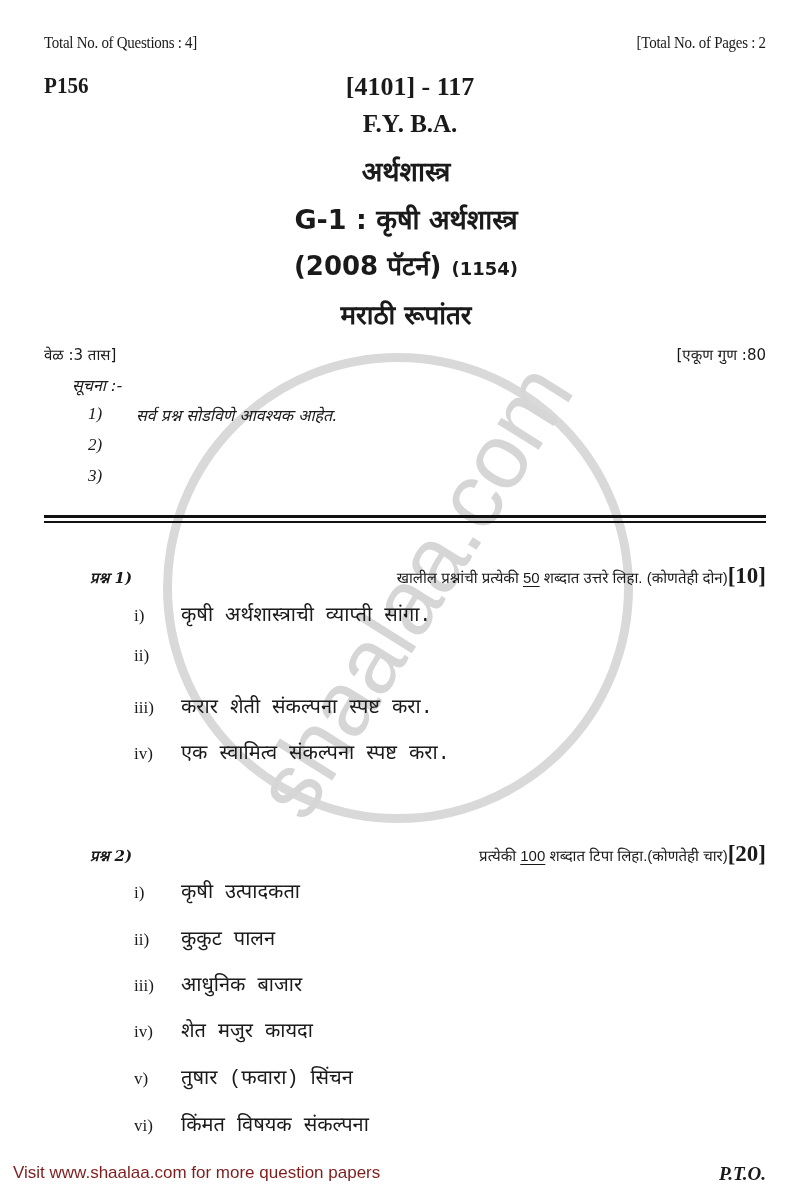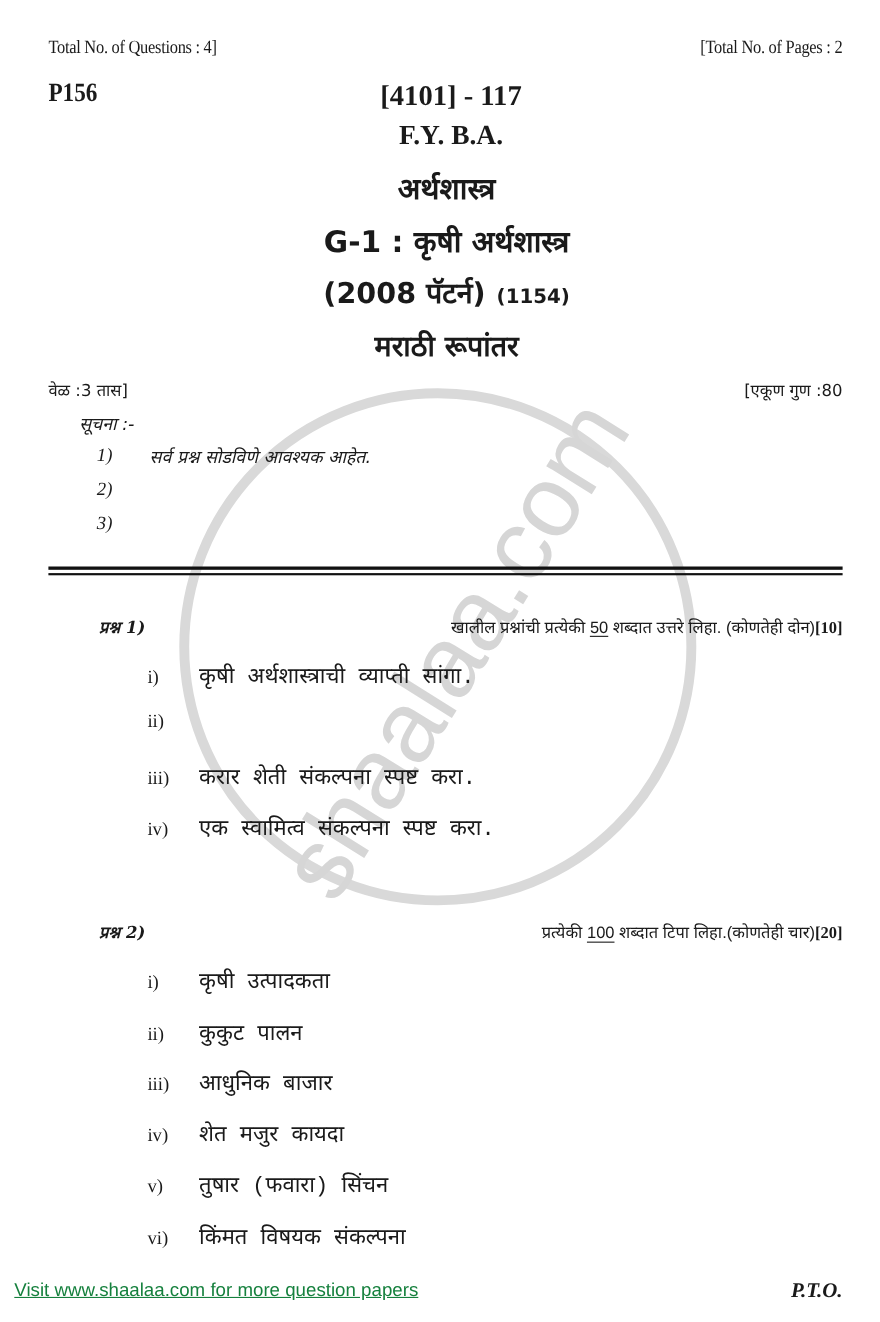--- a/index.html
+++ b/index.html
@@ -166,21 +166,21 @@
       font-family: "DejaVu Serif", serif;
       font-size: 15px;
     }
     .q-text {
       flex: 1;
       font-family: Liberation Sans, sans-serif;
       font-size: 15px;
     }
     .q-text u { text-underline-offset: 3px; }
     .q-marks {
-      font-size: 15px;
+      font-size: 23px;
       font-weight: bold;
       font-family: "Liberation Serif", serif;
       margin-top: 10px;
     }
 
     .sub {
       left: 134px;
       display: flex;
       align-items: baseline;
     }
@@ -192,22 +192,21 @@
     .sub .txt {
       font-family: Liberation Mono, monospace;
       font-size: 20px;
     }
 
     .footer-link {
       left: 13px;
       top: 1163px;
       font-family: "Liberation Sans", "DejaVu Sans", sans-serif;
       font-size: 17px;
-      color: #15803d;
-      text-decoration: underline;
+      color: #7f1d1d;
     }
     .footer-pto {
       right: 34px;
       top: 1163px;
       font-size: 19px;
       font-style: italic;
       font-weight: bold;
       font-family: "Liberation Serif", serif;
     }
   </style>

